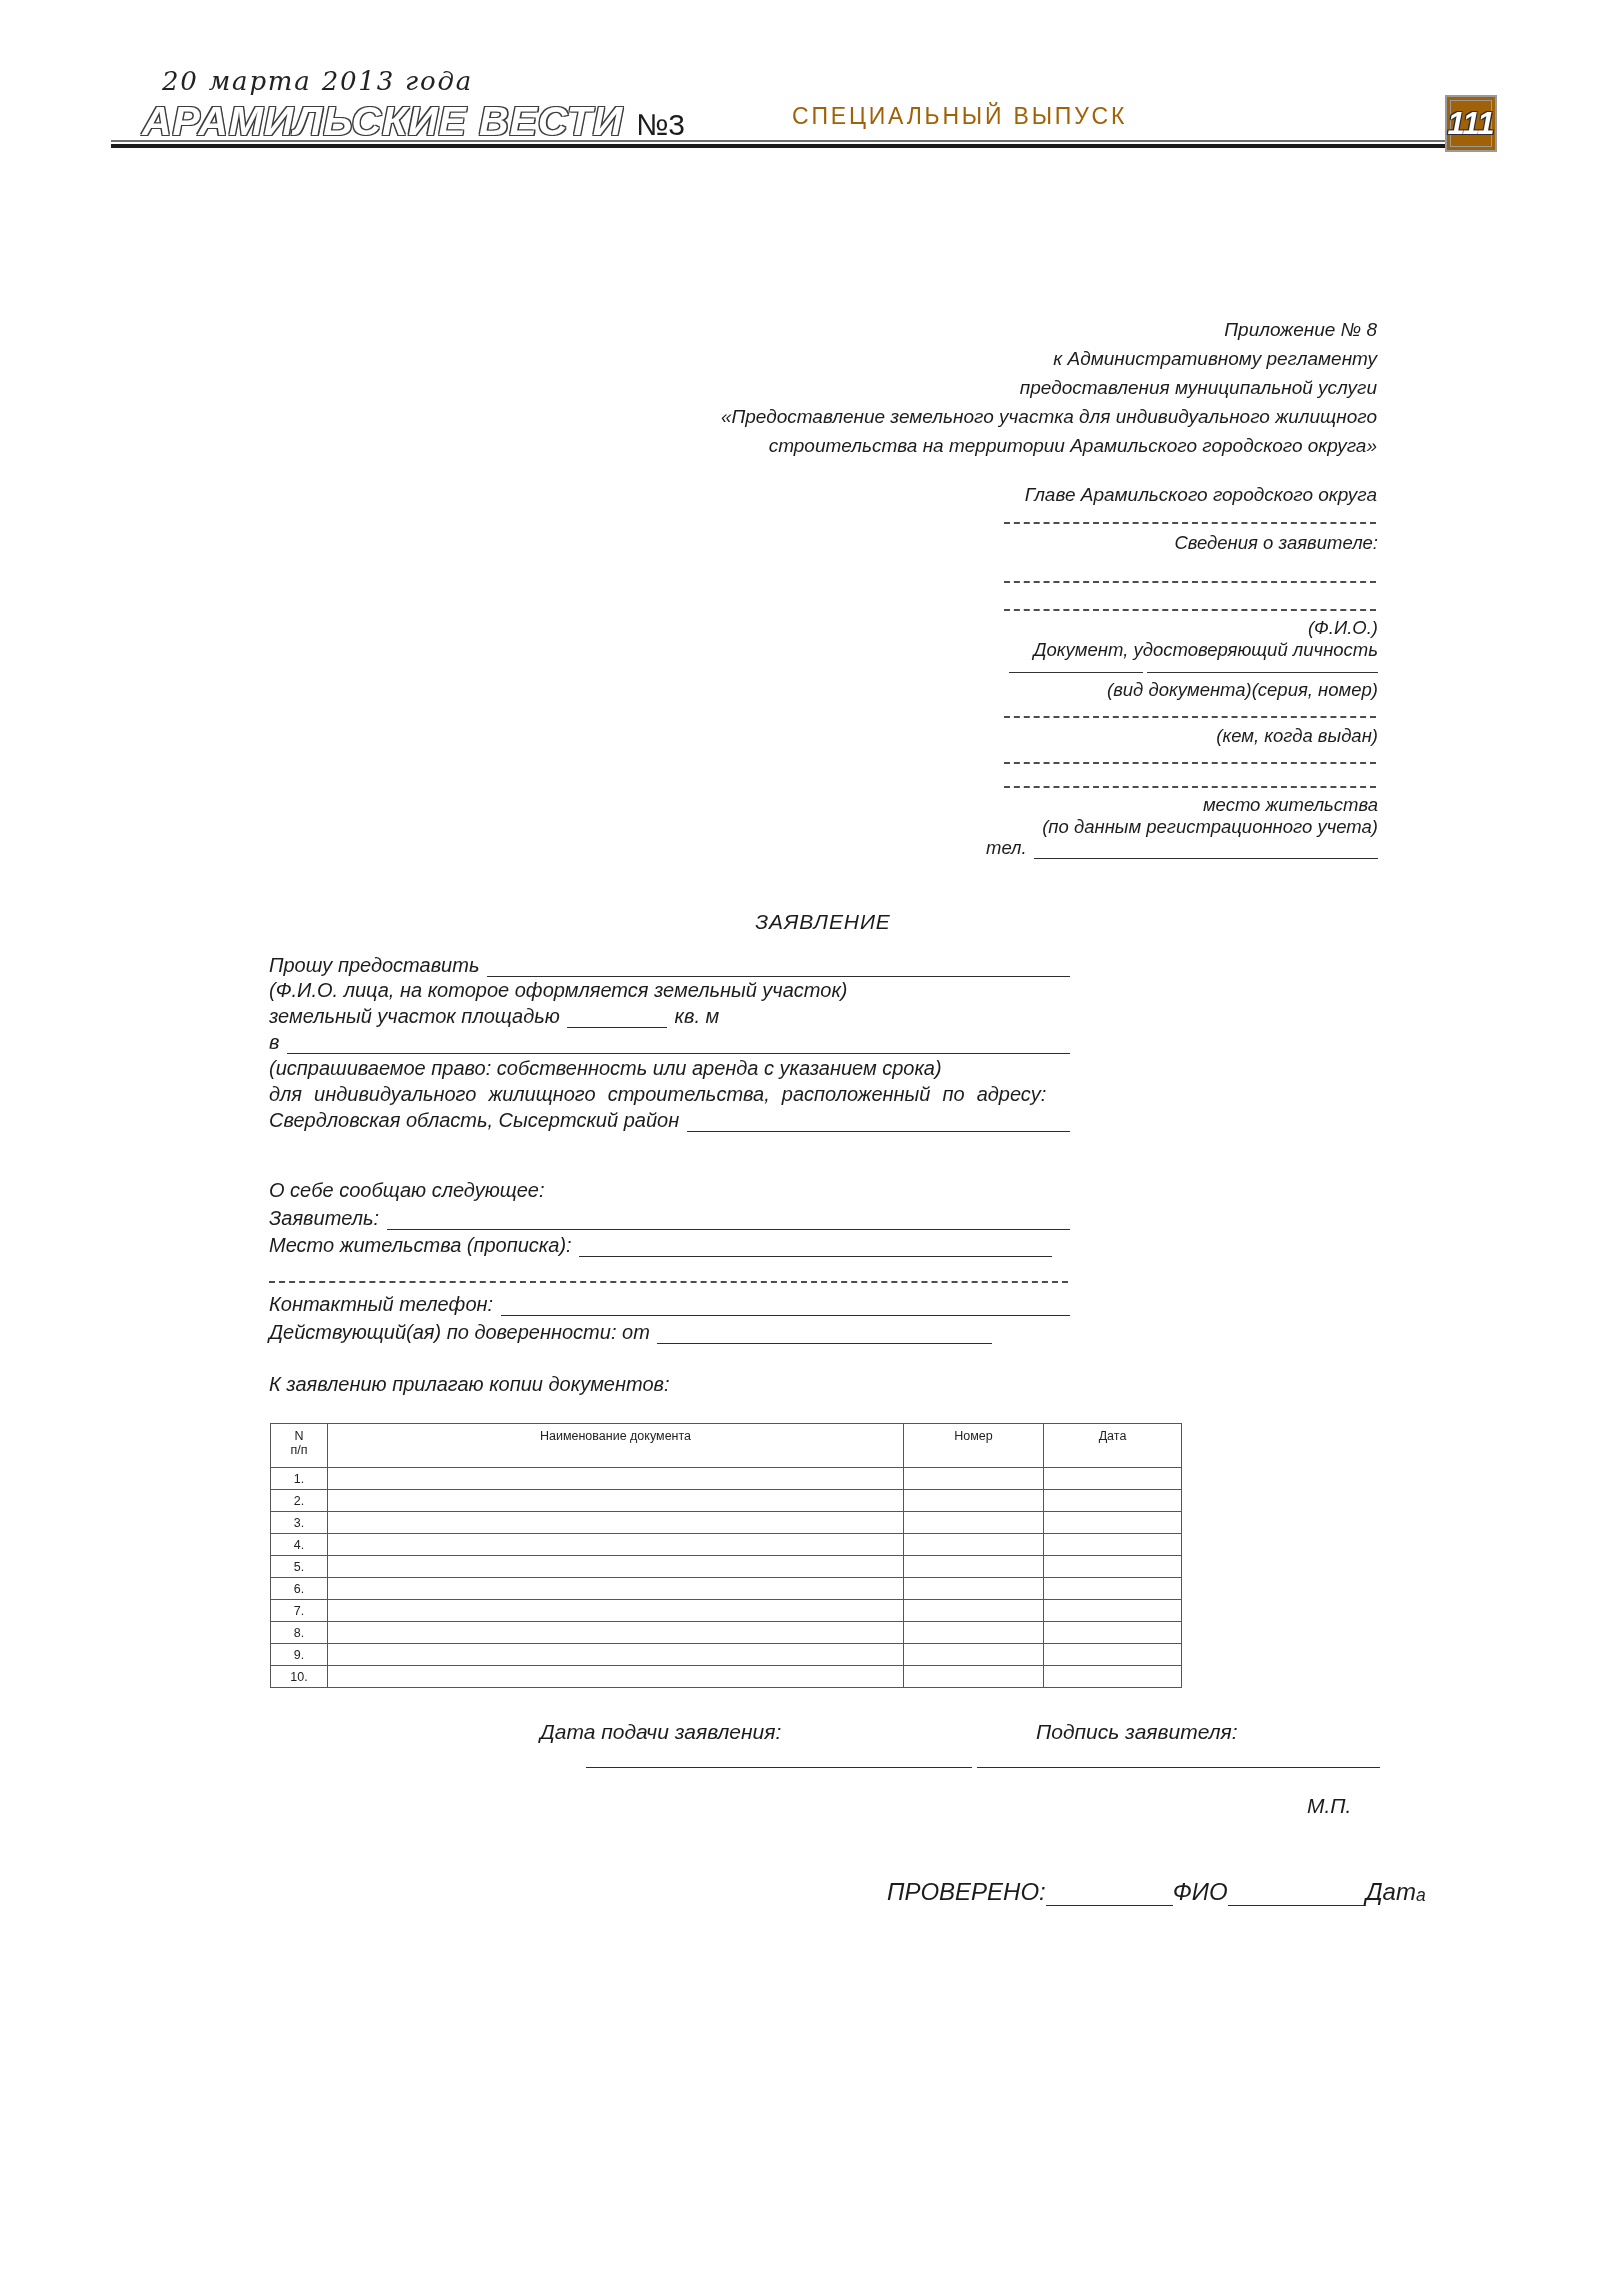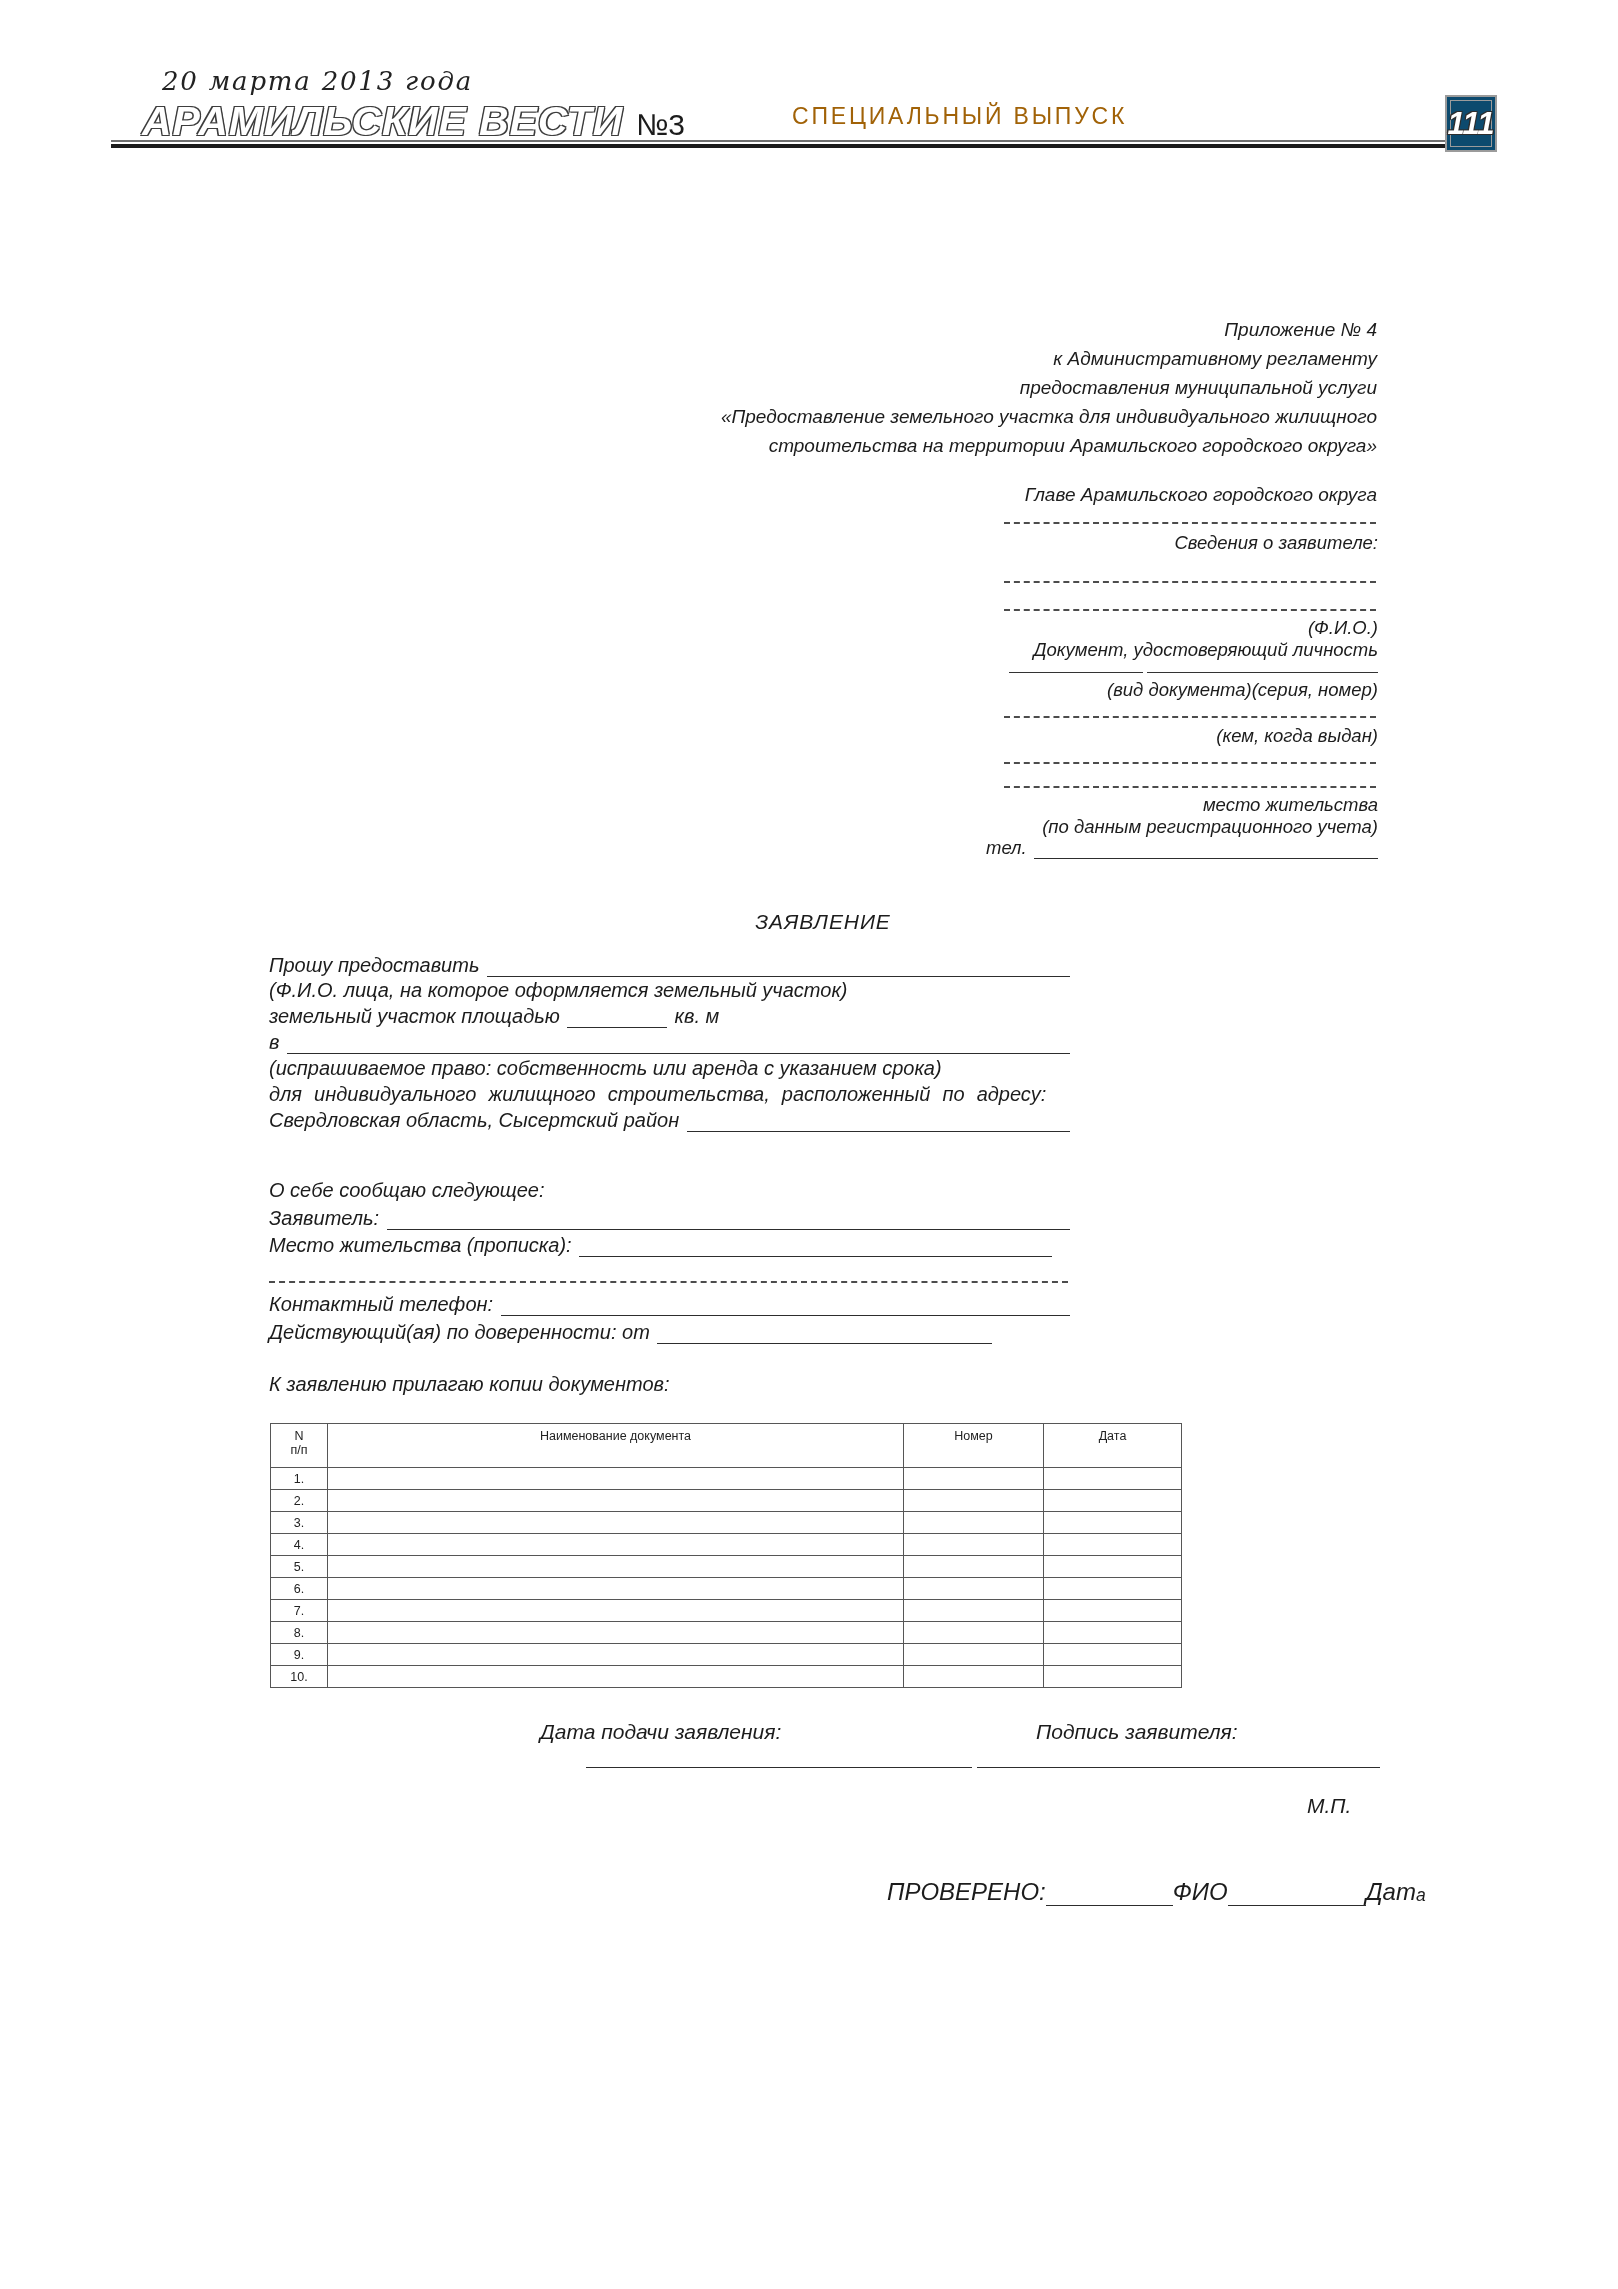--- a/index.html
+++ b/index.html
@@ -28,21 +28,21 @@
   }
   .section-title{
     position:absolute;left:792px;top:103px;
     font-size:23px;letter-spacing:2.8px;color:#a16207;white-space:nowrap;
   }
   .rule{position:absolute;left:111px;top:140px;width:1336px;}
   .rule .r1{height:1.8px;background:#6f6f6f;margin-bottom:1.8px;}
   .rule .r2{height:4.6px;background:#1b1b1b;}
   .pagebox{
     position:absolute;left:1445px;top:95px;width:52px;height:57px;
-    border:2.8px solid #9b9b9b;background:#0c4a6e;box-sizing:border-box;padding:2.8px;
+    border:2.8px solid #9b9b9b;background:#a16207;box-sizing:border-box;padding:2.8px;
   }
   .pagebox-inner{
     width:100%;height:100%;border:1.8px solid #9b9b9b;box-sizing:border-box;
     display:flex;align-items:center;justify-content:center;
   }
   .pageno{
     font-style:italic;font-weight:bold;font-size:31px;color:#fff;
     text-shadow:-1.1px -1.1px 0 #2e2e2e,1.1px -1.1px 0 #2e2e2e,
                 -1.1px 1.1px 0 #2e2e2e,1.1px 1.1px 0 #2e2e2e;
   }
@@ -116,21 +116,21 @@
     <div class="r1"></div>
     <div class="r2"></div>
   </div>
   <div class="pagebox">
     <div class="pagebox-inner">
       <span class="pageno">111</span>
     </div>
   </div>
 
   <div class="appendix">
-    <div>Приложение № 4</div>
+    <div>Приложение № 8</div>
     <div>к Административному регламенту</div>
     <div>предоставления муниципальной услуги</div>
     <div>«Предоставление земельного участка для индивидуального жилищного</div>
     <div>строительства на территории Арамильского городского округа»</div>
   </div>
 
   <div class="to-line">Главе Арамильского городского округа</div>
 
   <div class="dashline" style="top:522px"></div>
   <div class="rrow" style="top:532px">Сведения о заявителе:</div>

